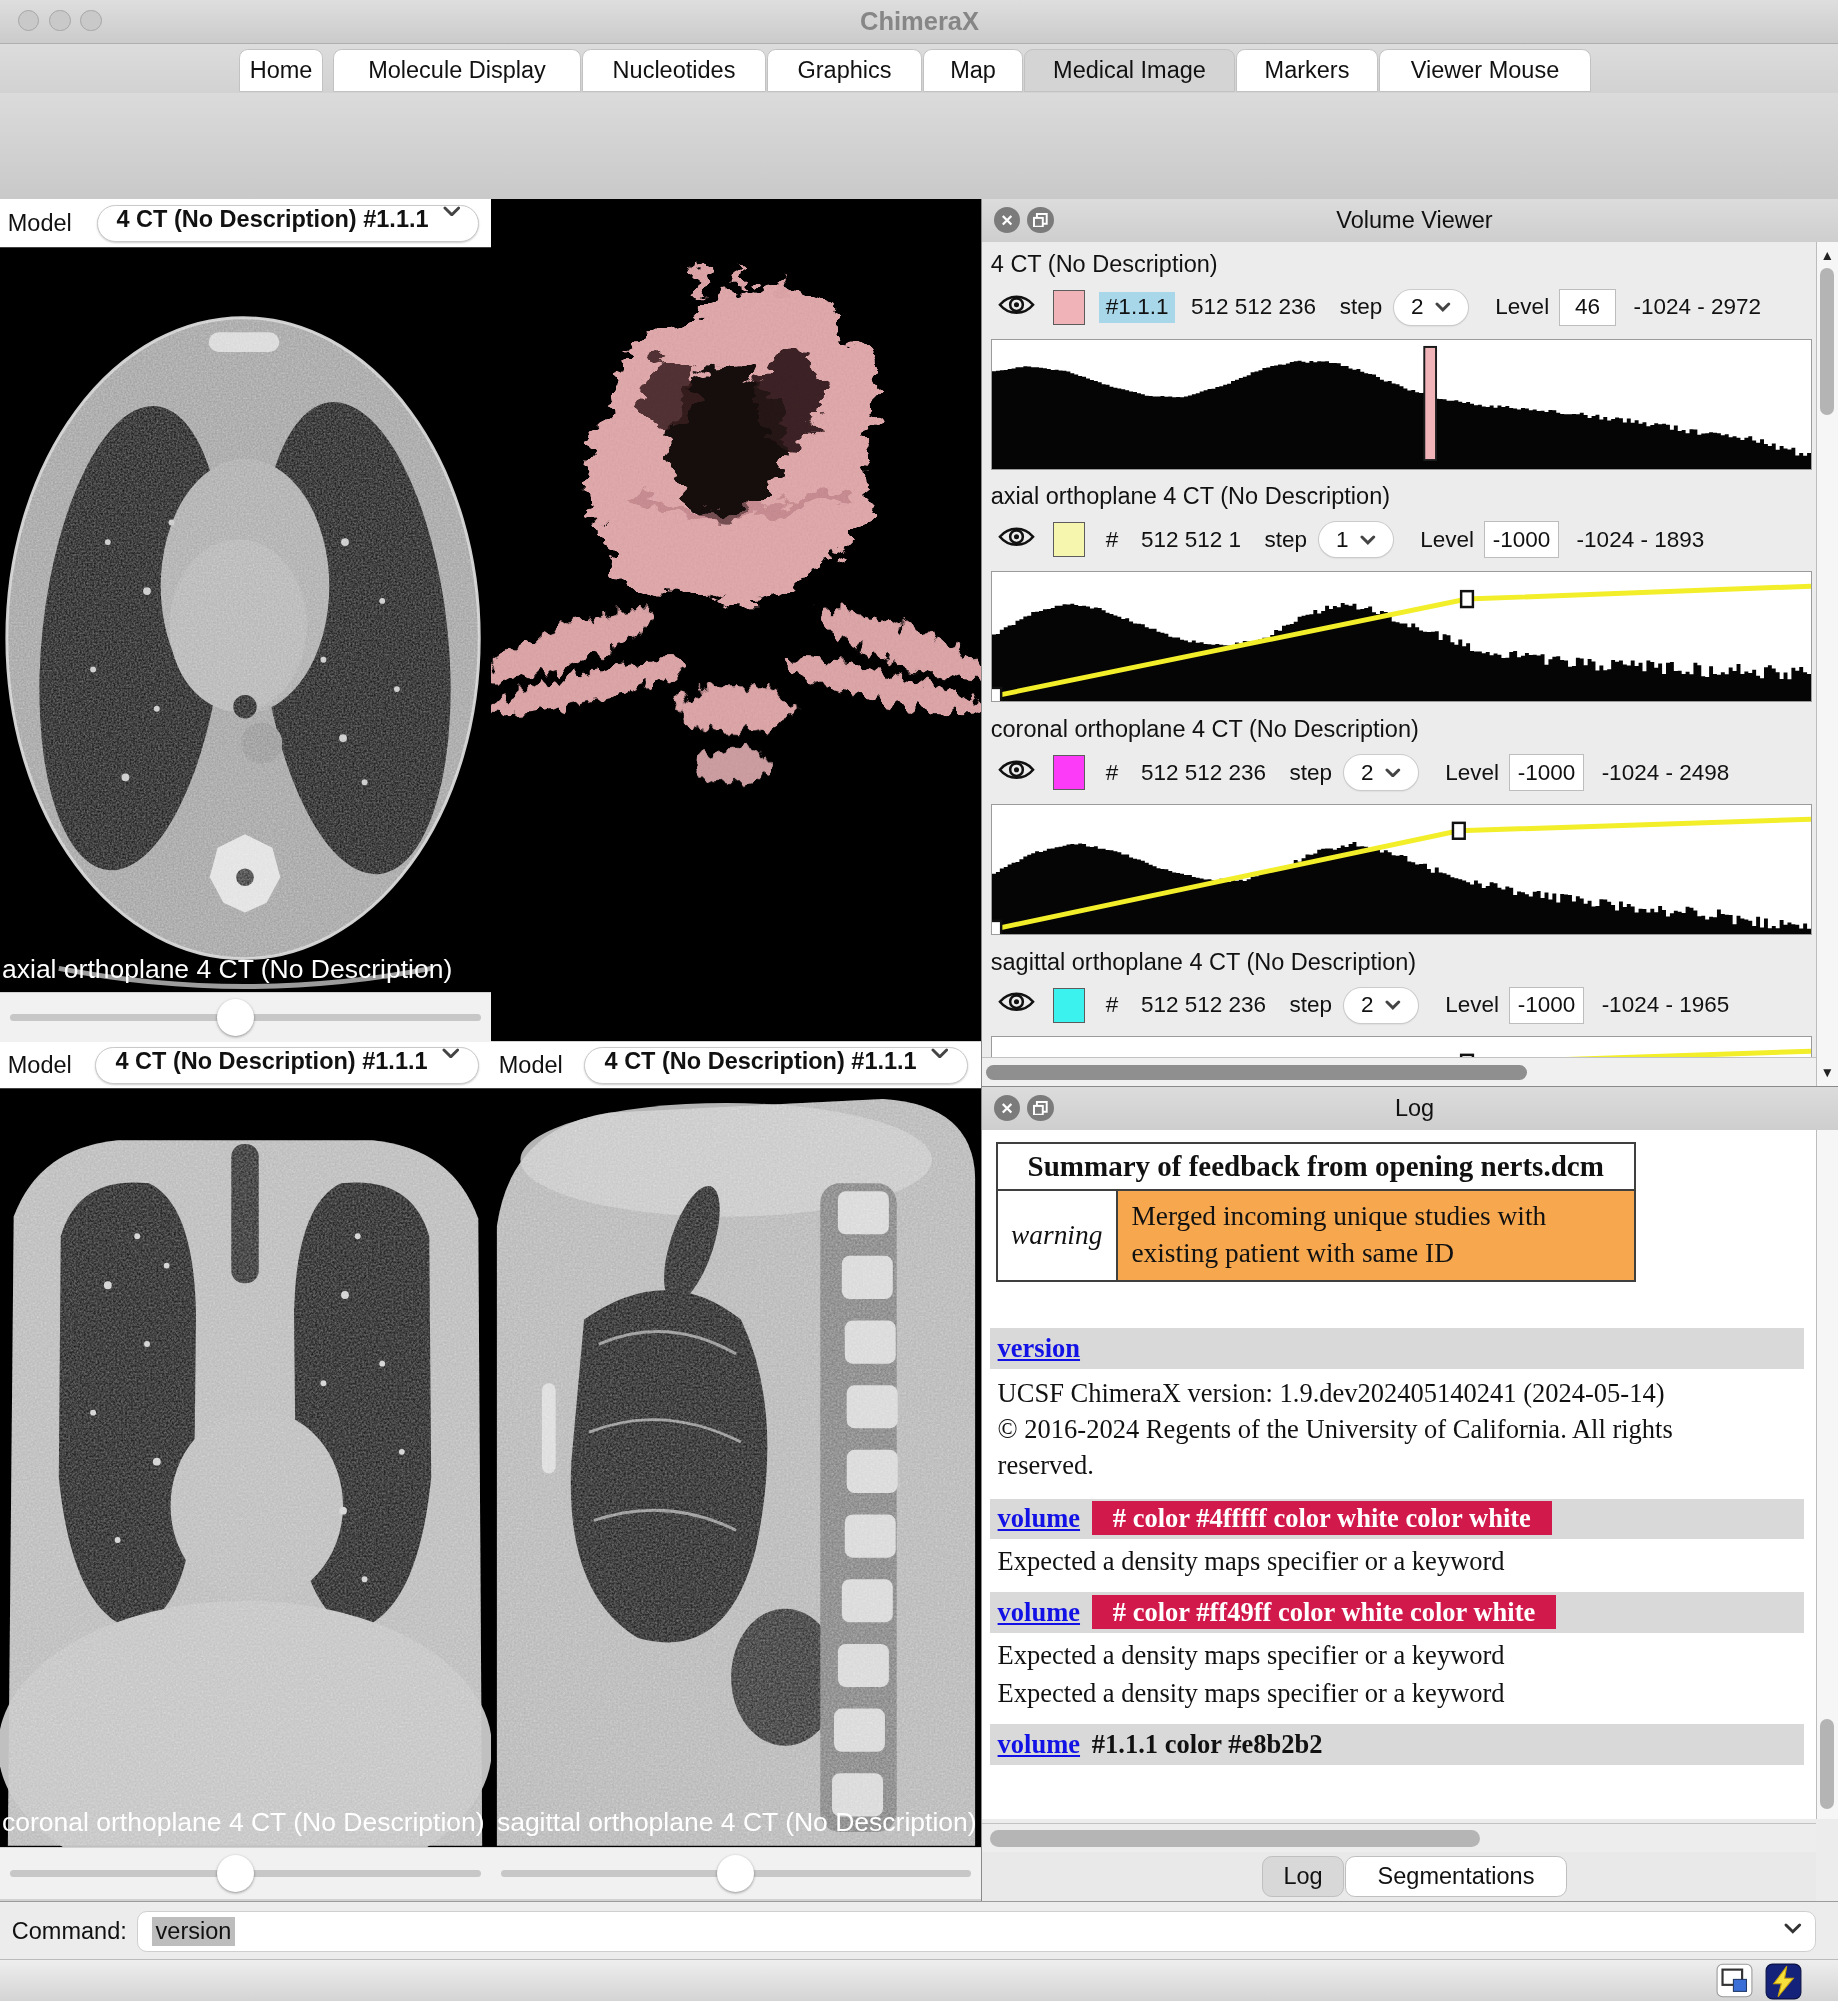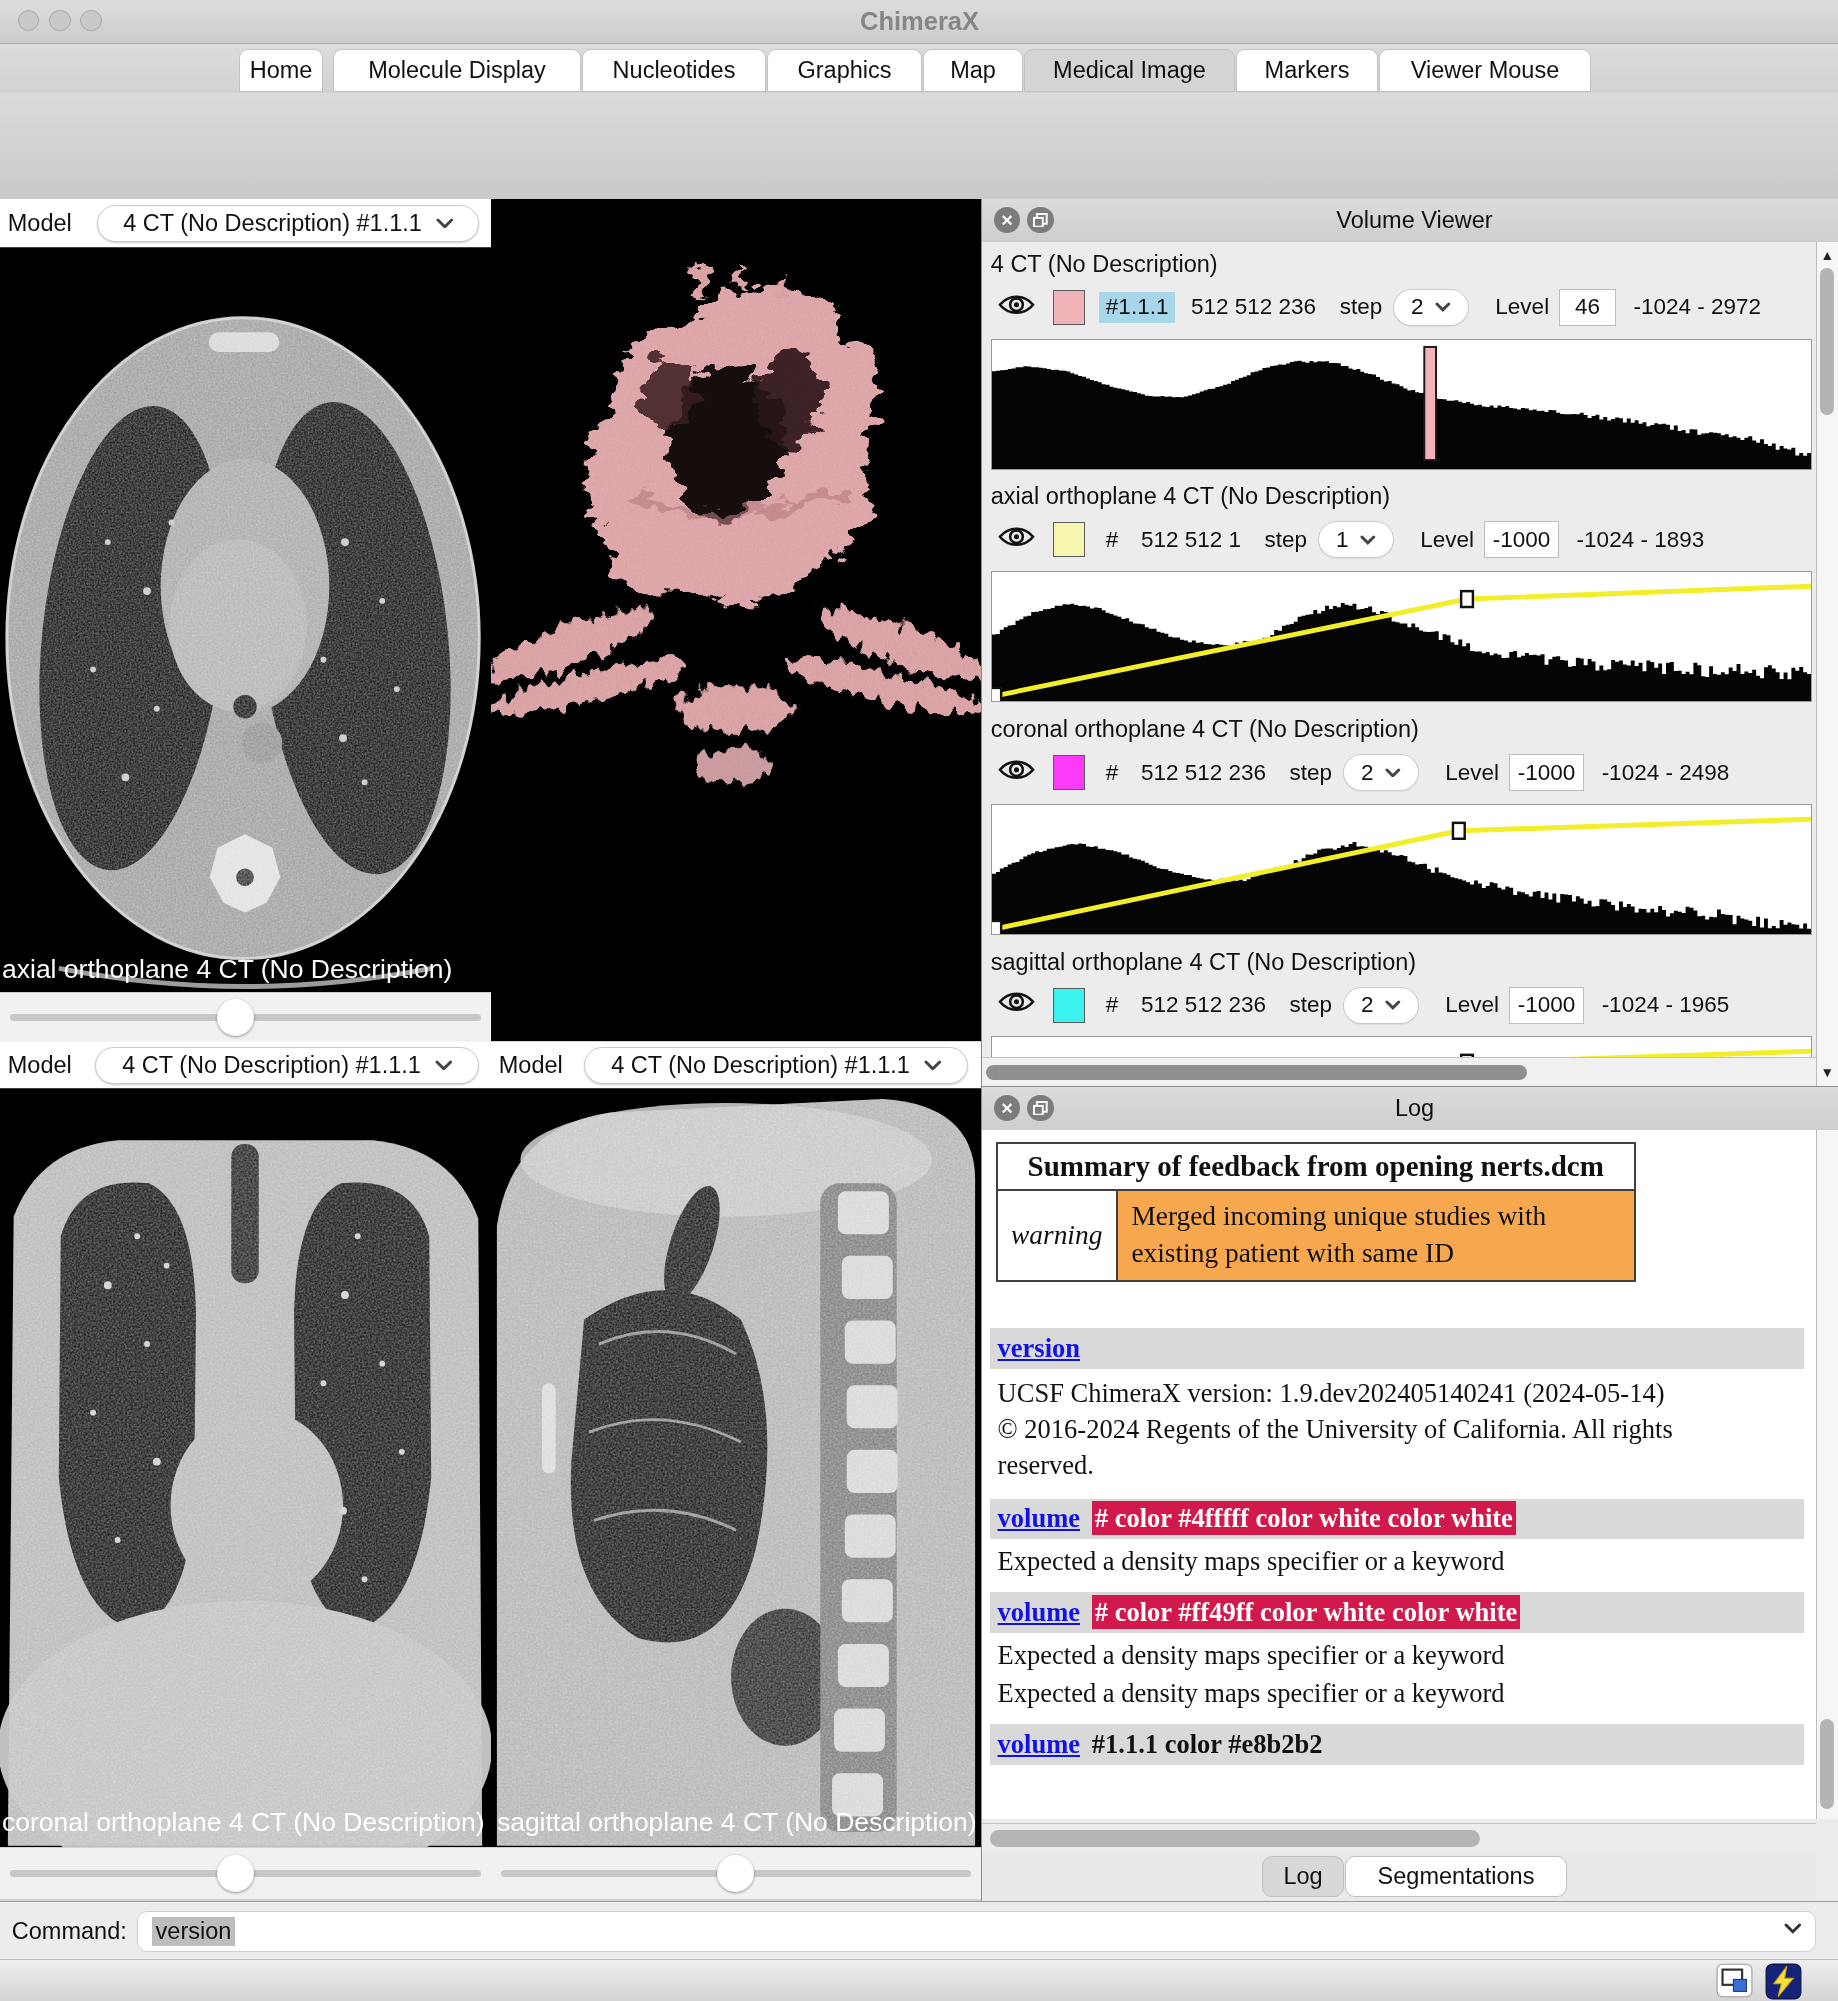--- a/index.html
+++ b/index.html
@@ -23,22 +23,22 @@
   .toolbar{position:absolute;left:0;top:93px;width:100%;height:106px;
            background:linear-gradient(#dbdbdb,#c9c9c9);border-bottom:1px solid #a3a3a3;}
   .ticon{position:absolute;top:110px;width:74px;height:74px;display:flex;align-items:center;justify-content:center;}
   .tdiv{position:absolute;top:112px;height:69px;width:0;border-left:2px dotted #979797;}
   .toverflow{font-size:39px;color:#333;font-weight:bold;line-height:59px;}
   
   .model-row{position:absolute;background:#fff;border-bottom:1px solid #404040;
              display:flex;align-items:center;font-size:23.5px;box-sizing:border-box;}
   .model-label{margin-left:7.8px;}
   .combo{height:37px;background:#fff;border:1px solid #c9c9c9;border-radius:18.6px;
-         box-shadow:0 1px 2px rgba(0,0,0,.2);display:flex;align-items:center;justify-content:center;
-         font-size:23.5px;gap:14px;box-sizing:border-box;}
+         box-shadow:0 1px 2px rgba(0,0,0,.2);display:flex;align-items:flex-start;justify-content:center;
+         font-size:23.5px;gap:14px;box-sizing:border-box;font-weight:bold;}
   .vp{position:absolute;background:#000;overflow:hidden;}
   .vp svg{position:absolute;left:0;top:0;}
   .vp-caption{position:absolute;color:#fff;font-size:26.5px;white-space:nowrap;overflow:hidden;}
   .slider-row{position:absolute;background:#f1f1f1;border-top:1px solid #d2d2d2;}
   .sl-track{position:absolute;left:9.8px;right:9.8px;top:50%;height:6.9px;margin-top:-3.9px;
             background:#c7c7c7;border-radius:3.9px;}
   .sl-thumb{position:absolute;top:50%;width:37px;height:37px;margin:-18.6px 0 0 -18.6px;border-radius:50%;
             background:#fff;box-shadow:0 1px 2.9px rgba(0,0,0,.4);}
   
   .panel{position:absolute;left:981px;width:858px;background:#ececec;border-left:1px solid #8a8a8a;box-sizing:border-box;}
@@ -75,21 +75,21 @@
   .log-content{position:absolute;left:0;right:23.5px;top:43px;bottom:82px;background:#fff;overflow:hidden;
                font-family:"Liberation Serif",serif;font-size:26.5px;}
   .log-inner{padding:9.8px 11.8px 0 7.8px;}
   table.log-table{border-collapse:collapse;width:640px;margin-left:5.9px;margin-top:2px;}
   table.log-table th{border:2px solid #3f3f3f;font-size:29px;font-weight:bold;padding:5.9px 3.9px;text-align:center;}
   table.log-table td{border:2px solid #3f3f3f;}
   td.wlabel{width:116px;font-style:italic;text-align:center;font-size:27.4px;}
   td.wmsg{padding:7.8px 13.7px;line-height:37px;font-size:27.4px;}
   .strip{background:#d9d9d9;padding:2.9px 7.8px;min-height:33px;line-height:35px;}
   .lnk{color:#1312e6;font-weight:bold;text-decoration:underline;}
-  .errspan{background:#d2194b;color:#fff;font-weight:bold;padding:2px 3px;margin-left:11.8px;}
+  .errspan{background:#d2194b;color:#fff;font-weight:bold;padding:2px 21px;margin-left:11.8px;}
   .boldtxt{font-weight:bold;margin-left:11.8px;}
   .resp{margin-top:5.9px;padding-left:7.8px;line-height:33px;}
   .logtext{margin-top:7.8px;padding-left:7.8px;line-height:36px;max-width:716px;}
   .log-tabs-row{position:absolute;left:0;right:23.5px;bottom:0;height:49px;background:#e9e9e9;}
   .ltab{position:absolute;top:3.9px;height:41px;border:1px solid #bfbfbf;background:#fff;border-radius:9.8px;
         display:flex;align-items:center;justify-content:center;font-family:"Liberation Sans",sans-serif;
         font-size:23.5px;box-sizing:border-box;}
   .ltab.selected{background:#d8d8d8;}
   
   .cmdbar{position:absolute;left:0;top:1901px;width:100%;height:59px;background:#ececec;border-top:1px solid #9b9b9b;box-sizing:border-box;}

